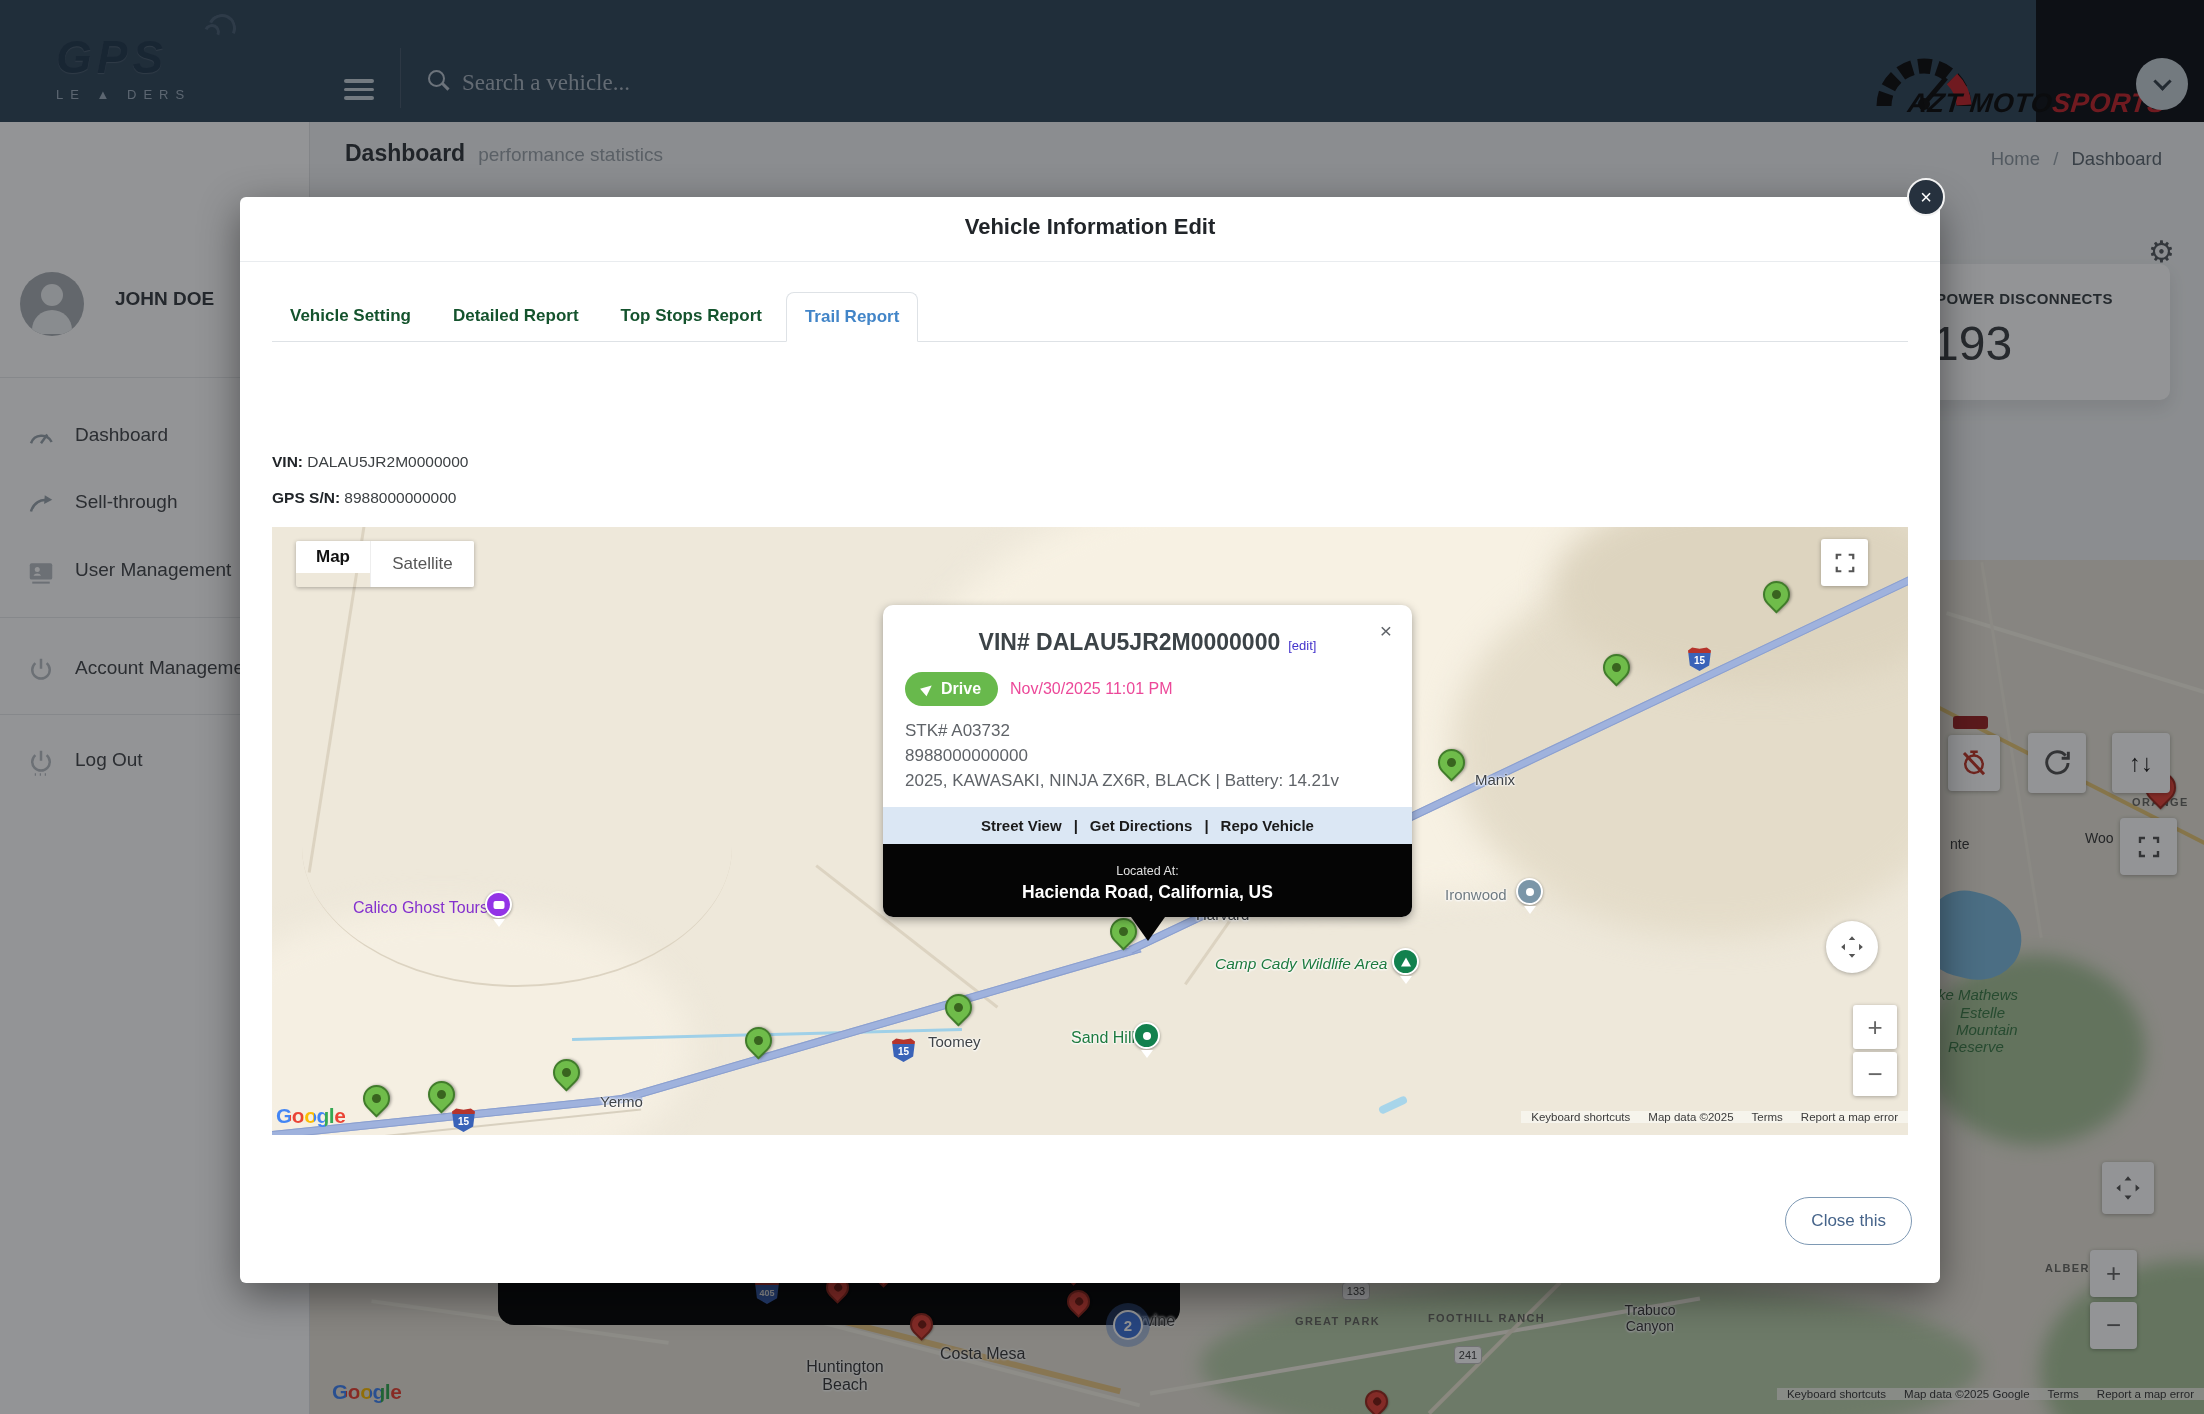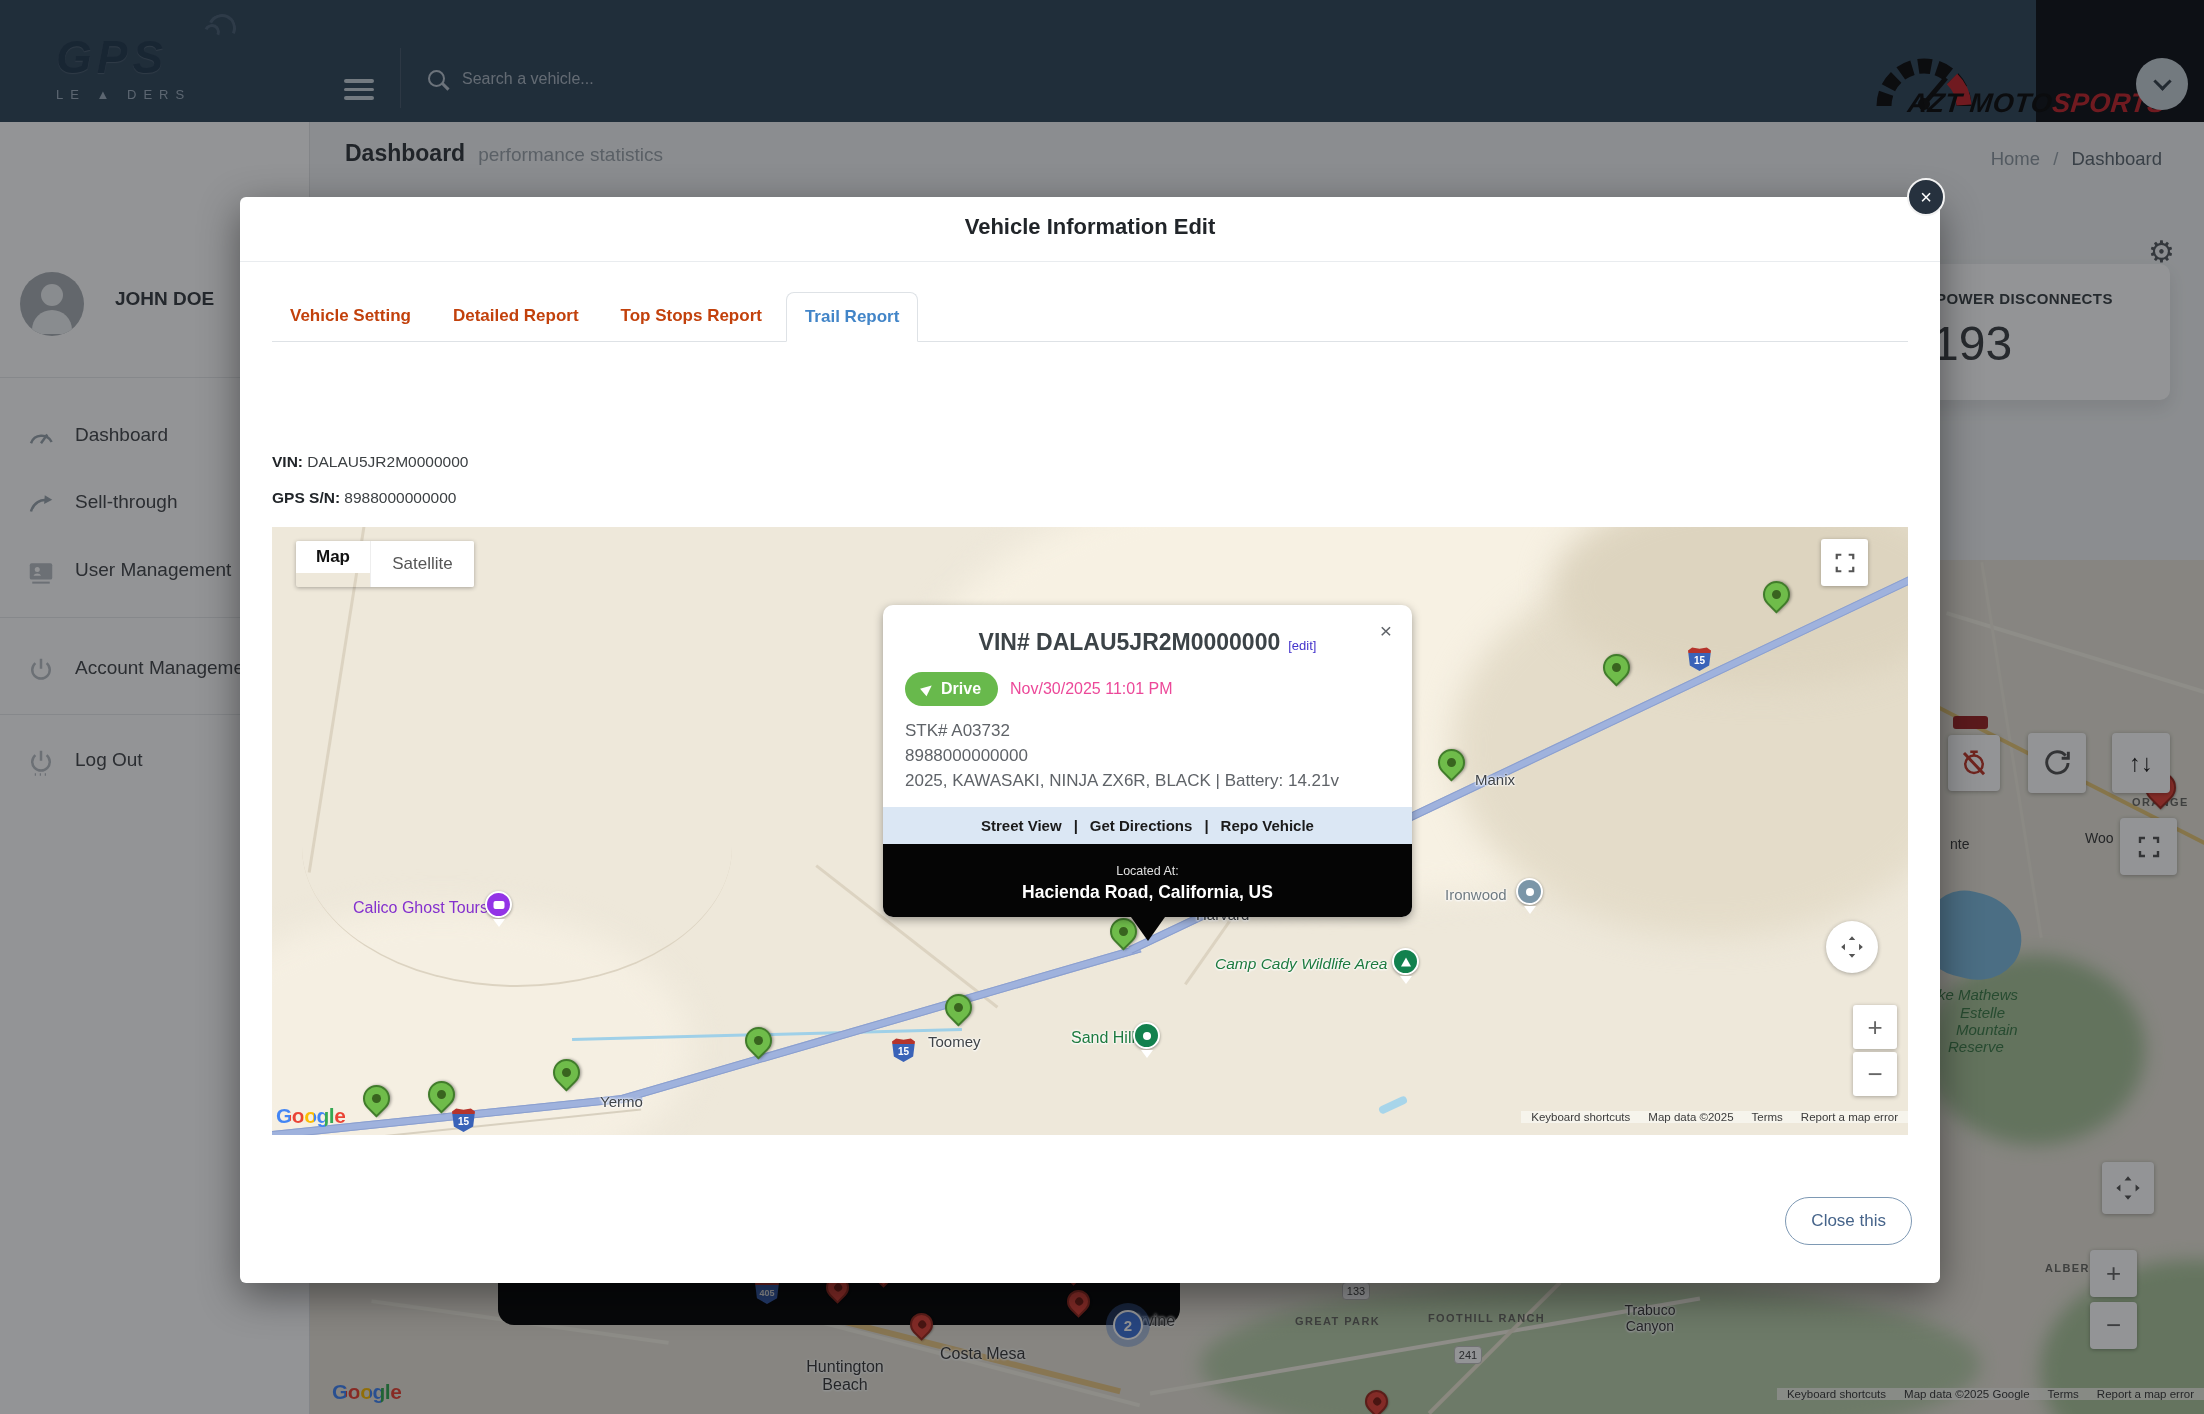--- a/index.html
+++ b/index.html
@@ -9,21 +9,21 @@
 .halo{text-shadow:0 0 3px #fff,0 0 3px #fff,0 1px 2px #fff}
 
 .topbar{position:absolute;left:0;top:0;width:2036px;height:122px;background:#33495c}
 .logo-gps{font-size:46px;font-weight:800;font-style:italic;color:#253b4f;letter-spacing:5px;text-shadow:0 1px 1px rgba(255,255,255,.14)}
 .logo-sub{font-size:13px;color:#9daebd;letter-spacing:7px;margin-top:3px}
 .sig{position:absolute;border:3px solid #4b6075;border-radius:50%;border-bottom-color:transparent;border-left-color:transparent;transform:rotate(-20deg)}
 .hamb span{display:block;width:30px;height:3.5px;background:#c6d0d8;margin:5px 0;border-radius:2px}
 .vdiv{position:absolute;width:1px;background:#4a5c6e}
 .sicon{position:absolute;width:17px;height:17px;border:2.5px solid #b9c5cf;border-radius:50%}
 .sicon::after{content:"";position:absolute;width:9px;height:2.5px;background:#b9c5cf;transform:rotate(45deg);left:11px;top:13px}
-.search-input{background:transparent;border:none;outline:none;font-size:16px;color:#d5dde4;width:420px;font-family:Liberation Sans, sans-serif}
+.search-input{background:transparent;border:none;outline:none;font-size:23px;color:#d5dde4;width:420px;font-family:Liberation Serif, serif}
 .search-input::placeholder{color:#aab6c1}
 .brand-dark{font-size:27px;font-weight:800;font-style:italic;color:#0d0d0d;letter-spacing:.5px}
 .brand-red{font-size:27px;font-weight:800;font-style:italic;color:#c1272d;letter-spacing:.5px}
 .chev-btn{position:absolute;width:52px;height:52px;border-radius:50%;background:#c7d0d7;display:flex;align-items:center;justify-content:center}
 .chev{width:13px;height:13px;border-right:3px solid #37424c;border-bottom:3px solid #37424c;transform:rotate(45deg);margin-top:-5px}
 
 .sidebar{position:absolute;left:0;top:122px;width:310px;height:1292px;background:#fff;border-right:1px solid #e2e4e6}
 .avatar{position:absolute;left:20px;top:150px;width:64px;height:64px;border-radius:50%;background:#a9afb4;overflow:hidden}
 .avatar::before{content:"";position:absolute;left:21px;top:12px;width:22px;height:22px;border-radius:50%;background:#edf0f2}
 .avatar::after{content:"";position:absolute;left:12px;top:38px;width:40px;height:24px;border-radius:20px 20px 4px 4px;background:#edf0f2}
@@ -46,21 +46,21 @@
 .rpin::after{content:"";position:absolute;width:8px;height:8px;background:#7c1d14;border-radius:50%;left:5.5px;top:5.5px}
 .shield-sm{position:absolute;background:#fff;border:1px solid #c3c3c0;border-radius:4px;font-size:11px;color:#444;display:flex;align-items:center;justify-content:center}
 .ishield{position:absolute;background:linear-gradient(180deg,#b5342c 0 27%,#3a63b8 27%);clip-path:polygon(50% 100%,8% 78%,0 18%,18% 6%,50% 11%,82% 6%,100% 18%,92% 78%);color:#fff;font-weight:700;display:flex;align-items:center;justify-content:center;padding-top:4px}
 
 .overlay{position:absolute;inset:0;background:rgba(8,11,15,.44);z-index:50}
 .modal{position:absolute;left:240px;top:197px;width:1700px;height:1086px;background:#fff;border-radius:6px;z-index:60;box-shadow:0 12px 40px rgba(0,0,0,.45)}
 .modal-close{position:absolute;left:1667px;top:-19px;width:38px;height:38px;border-radius:50%;background:#26313e;border:2px solid #f2f2f2;color:#fff;font-size:20px;display:flex;align-items:center;justify-content:center;cursor:pointer}
 .mtitle{position:absolute;left:0;top:17px;width:100%;text-align:center;font-size:22px;font-weight:600;color:#212529}
 .hdiv{position:absolute;left:0;top:64px;width:100%;height:1px;background:#e9ecef}
 .tabs{position:absolute;left:32px;right:32px;top:95px;display:flex;border-bottom:1px solid #dee2e6}
-.tab{padding:14px 18px;margin-right:6px;font-size:17px;font-weight:600;color:#c2410c;cursor:pointer}
+.tab{padding:14px 18px;margin-right:6px;font-size:17px;font-weight:600;color:#14532d;cursor:pointer}
 .tab.active{color:#4285c8;border:1px solid #dee2e6;border-bottom:1px solid #fff;border-radius:8px 8px 0 0;margin-bottom:-1px}
 .dateb{position:absolute;left:455px;top:172px;width:790px;height:50px;border:1px solid #ced4da;border-radius:6px;background:#fff;display:flex;align-items:center;justify-content:center;font-size:17px;color:#212529;cursor:pointer}
 .cal{width:17px;height:17px;border:2px solid #3c4043;border-radius:3px;position:relative;margin-right:10px}
 .cal::before{content:"";position:absolute;left:1px;right:1px;top:3px;height:2px;background:#3c4043}
 .cal::after{content:"";position:absolute;left:2px;top:8px;width:5px;height:2px;background:#3c4043;box-shadow:6px 0 0 #3c4043,0 4px 0 #3c4043,6px 4px 0 #3c4043}
 .kv{position:absolute;left:32px;font-size:15.5px;color:#3c4043}
 .kv b{color:#212529}
 .closeb{position:absolute;right:28px;top:1000px;height:48px;padding:0 25px;border:1px solid #7e99b4;border-radius:24px;background:#fff;color:#46648a;font-size:17px;display:flex;align-items:center;cursor:pointer}
 
 .tmap{position:absolute;left:32px;top:330px;width:1636px;height:608px;background:#eee8da;overflow:hidden}

